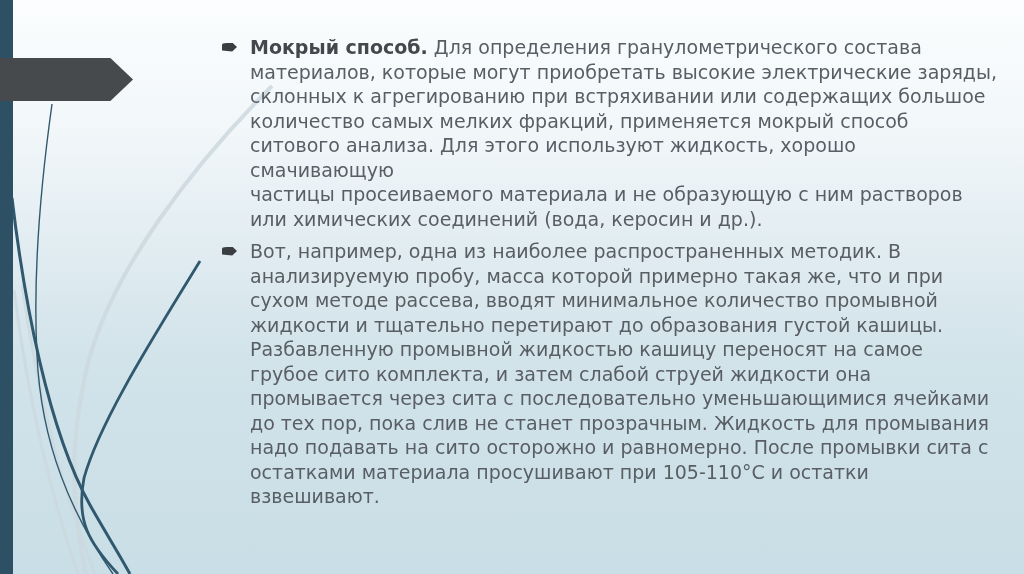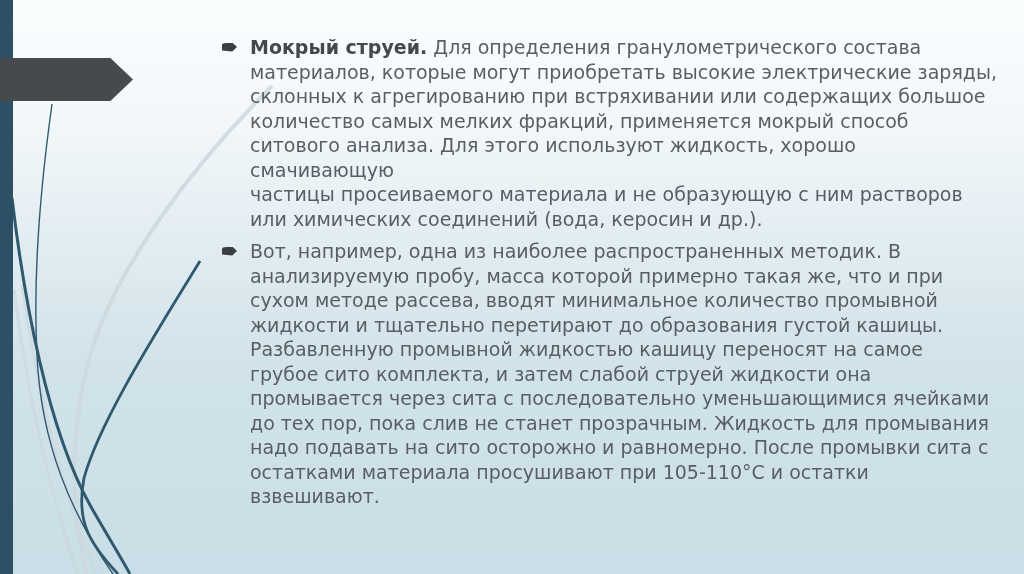--- a/index.html
+++ b/index.html
@@ -57,21 +57,21 @@
     <path class="curve-dark" stroke-width="2.8" d="M 200,261 C 158,330 100,420 84,478 C 76,520 88,542 118,574"></path>
   </svg>
 
   <div class="accent-bar"></div>
 
   <div class="title-arrow"></div>
 
   <div class="content">
     <div class="item">
       <span class="bullet"></span>
-      <p class="text"><b>Мокрый струей.</b><span> Для определения гранулометрического состава
+      <p class="text"><b>Мокрый способ.</b><span> Для определения гранулометрического состава
 материалов, которые могут приобретать высокие электрические заряды,
 склонных к агрегированию при встряхивании или содержащих большое
 количество самых мелких фракций, применяется мокрый способ
 ситового анализа. Для этого используют жидкость, хорошо смачивающую
 частицы просеиваемого материала и не образующую с ним растворов
 или химических соединений (вода, керосин и др.).</span></p>
     </div>
     <div class="item">
       <span class="bullet"></span>
       <p class="text"><b></b><span>Вот, например, одна из наиболее распространенных методик. В

